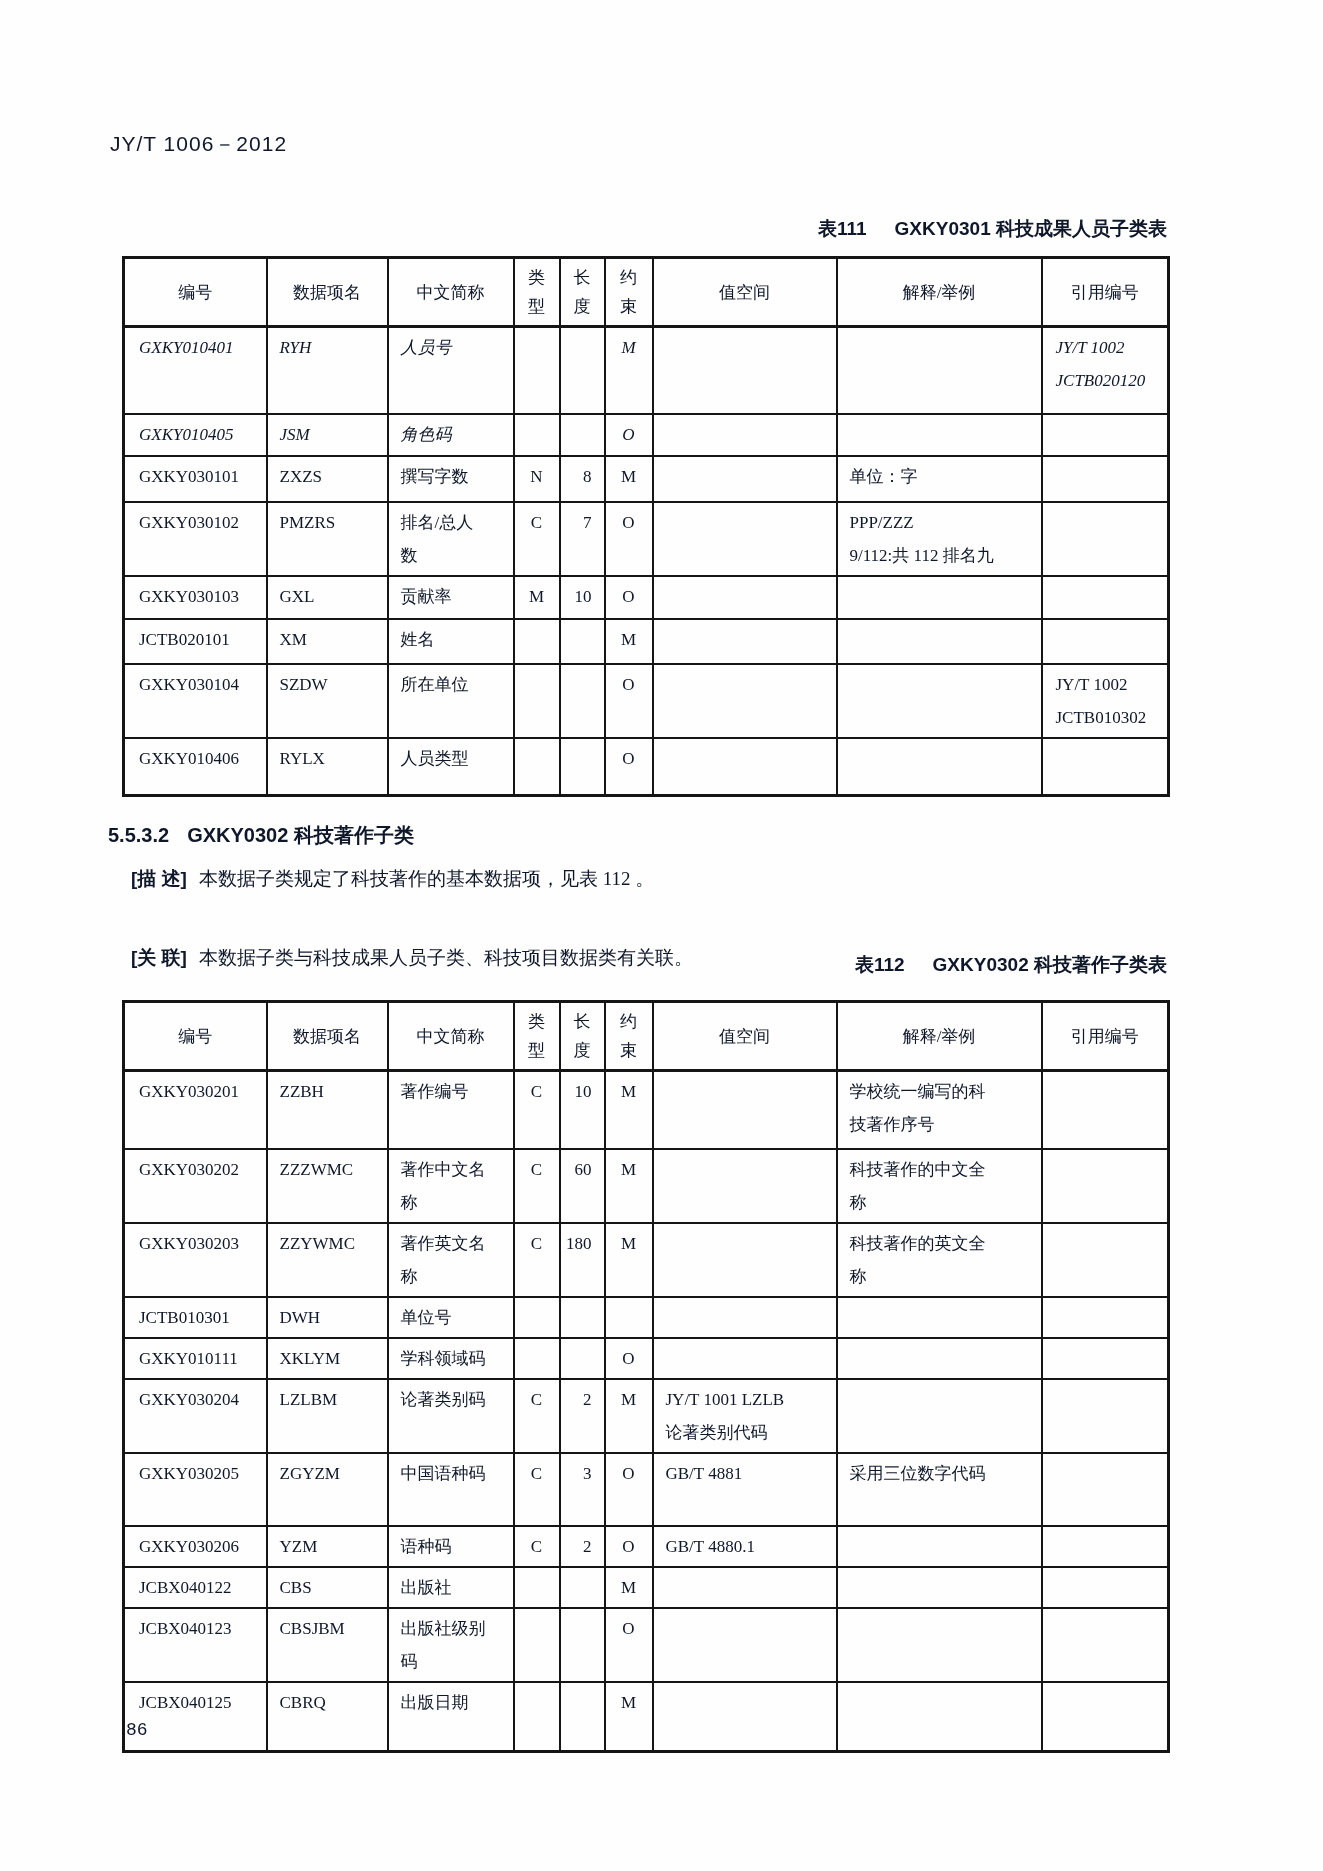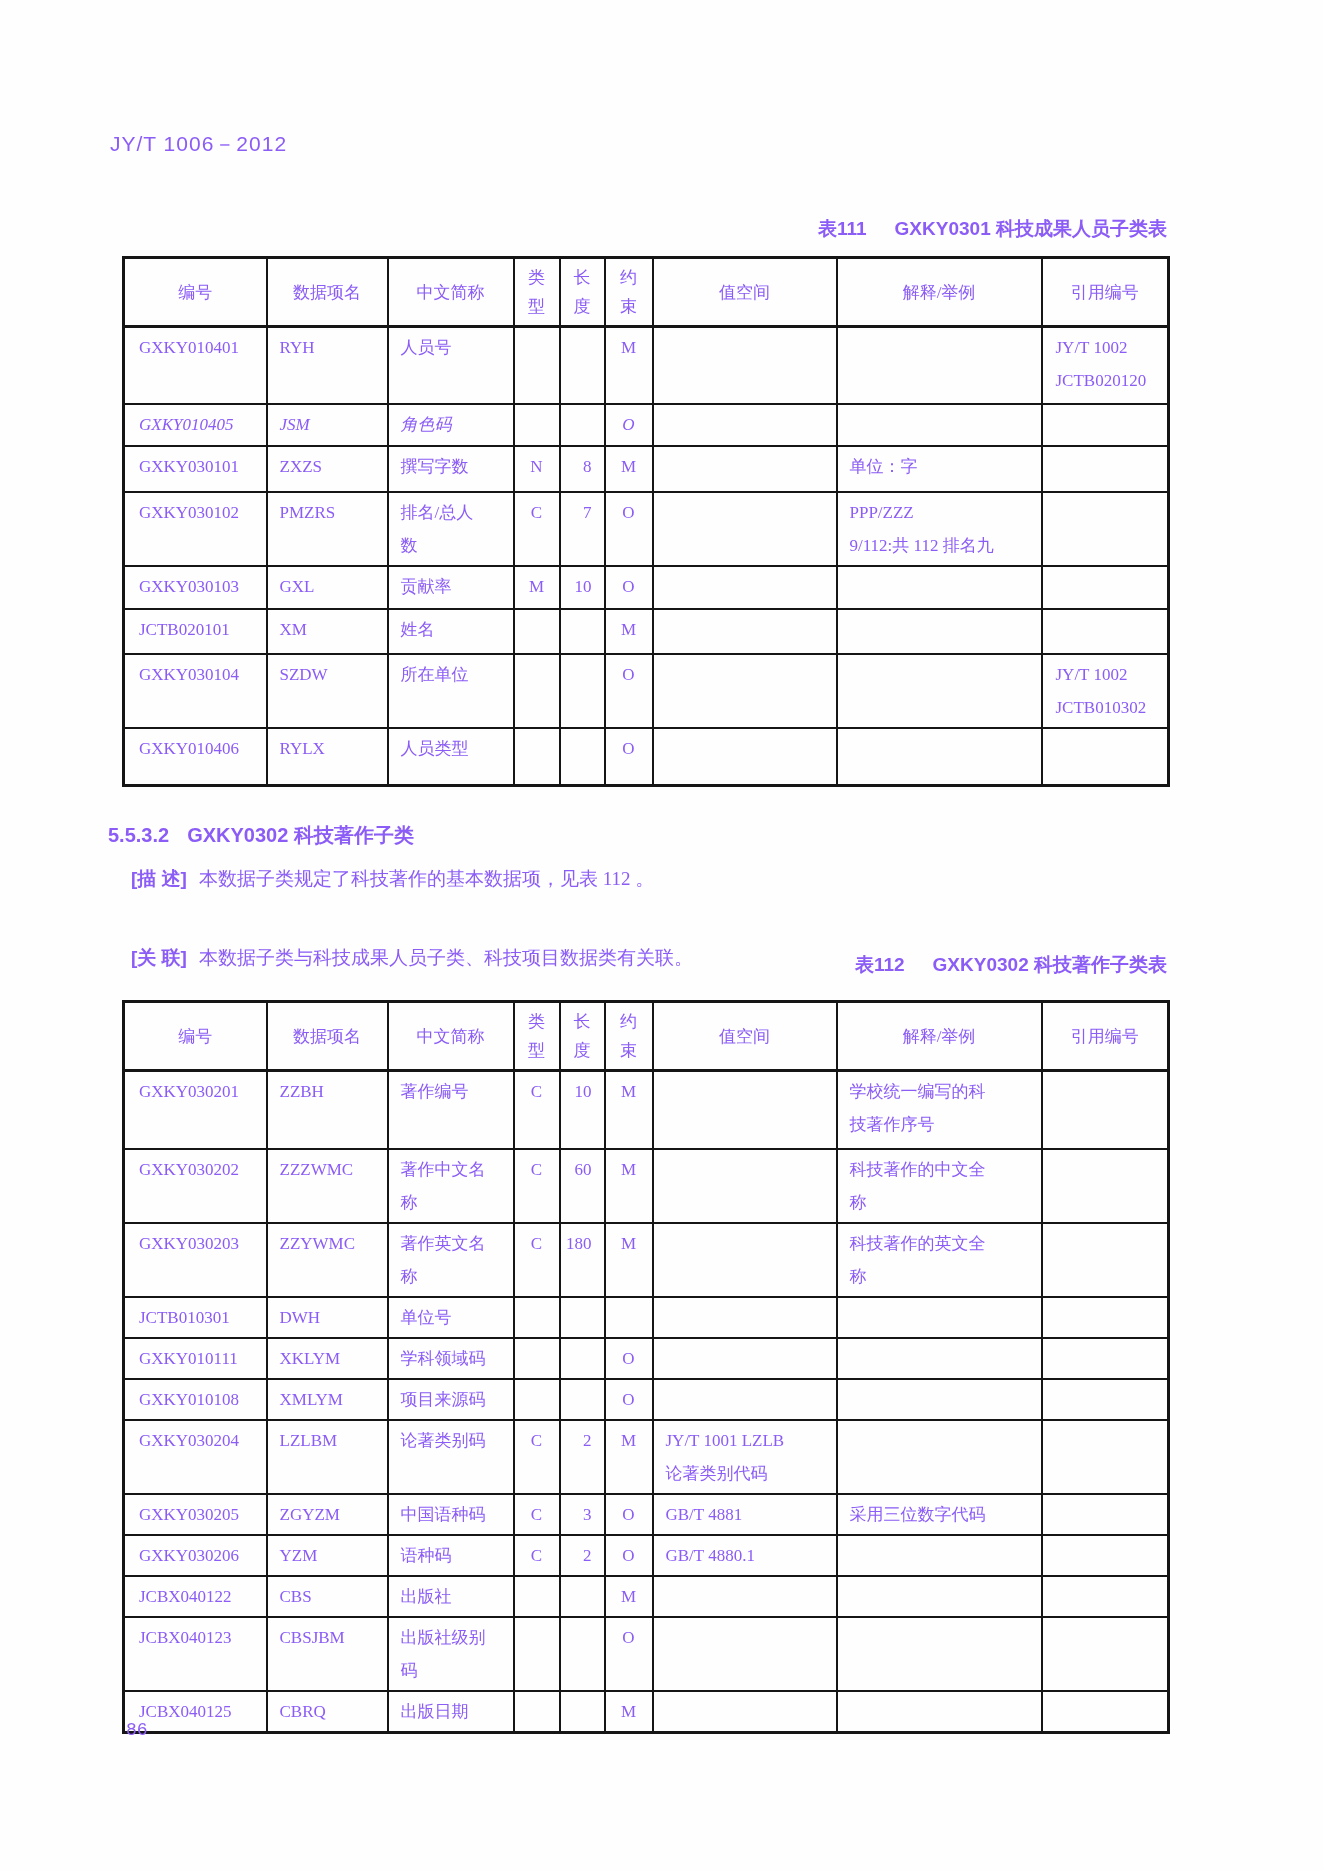--- a/index.html
+++ b/index.html
@@ -2,21 +2,21 @@
 <html><head>
 <meta charset="utf-8">
 <style>
   html,body{margin:0;padding:0;background:#ffffff;}
   .page{
     position:relative;
     width:1323px;
     height:1871px;
     background:#fefefe;
     font-family:"Liberation Serif","DejaVu Serif",serif;
-    color:#8b5cf6;
+    color:#0f172a;
     overflow:hidden;
   }
   .doc-code{
     position:absolute;
     left:110px; top:130px;
     font-size:21px;
     font-family:"Liberation Sans","DejaVu Sans",sans-serif;
     letter-spacing:1px;
   }
   .caption{
@@ -64,21 +64,21 @@
     vertical-align:top;
     line-height:33px;
     padding:3px 6px 3px 12px;
     text-align:left;
   }
   .data-table td.c0{padding-left:14px;}
   .data-table td.c3, .data-table td.c5{text-align:center;padding-left:2px;padding-right:2px;}
   .data-table td.c4{text-align:right;padding-right:12px;padding-left:2px;}
   .data-table td.c8{padding-left:13px;}
 
-  .t111 tbody tr:nth-child(1) td{height:77px;}
+  .t111 tbody tr:nth-child(1) td{height:87px;font-style:italic;}
   .t111 tbody tr:nth-child(2) td{height:42px;font-style:italic;}
   .t111 tbody tr:nth-child(3) td{height:46px;}
   .t111 tbody tr:nth-child(4) td{height:72px;}
   .t111 tbody tr:nth-child(5) td{height:43px;}
   .t111 tbody tr:nth-child(6) td{height:45px;}
   .t111 tbody tr:nth-child(7) td{height:64px;}
   .t111 tbody tr:nth-child(8) td{height:58px;}
 
   .t112 tbody tr:nth-child(1) td{height:78px;}
   .t112 tbody tr:nth-child(2) td{height:72px;}
@@ -356,31 +356,20 @@
           <td class="c1">XKLYM</td>
           <td class="c2">学科领域码</td>
           <td class="c3"></td>
           <td class="c4"></td>
           <td class="c5">O</td>
           <td class="c6"></td>
           <td class="c7"></td>
           <td class="c8"></td>
         </tr>
         <tr>
-          <td class="c0">GXKY010108</td>
-          <td class="c1">XMLYM</td>
-          <td class="c2">项目来源码</td>
-          <td class="c3"></td>
-          <td class="c4"></td>
-          <td class="c5">O</td>
-          <td class="c6"></td>
-          <td class="c7"></td>
-          <td class="c8"></td>
-        </tr>
-        <tr>
           <td class="c0">GXKY030204</td>
           <td class="c1">LZLBM</td>
           <td class="c2">论著类别码</td>
           <td class="c3">C</td>
           <td class="c4">2</td>
           <td class="c5">M</td>
           <td class="c6">JY/T 1001 LZLB
 论著类别代码</td>
           <td class="c7"></td>
           <td class="c8"></td>

